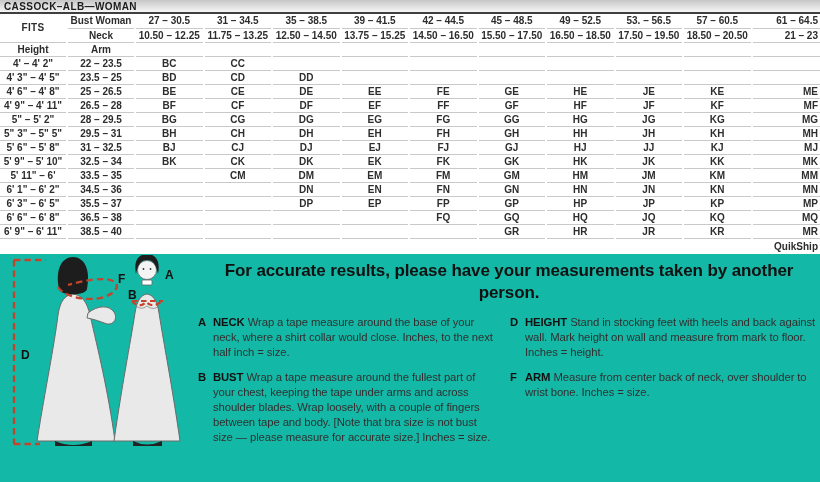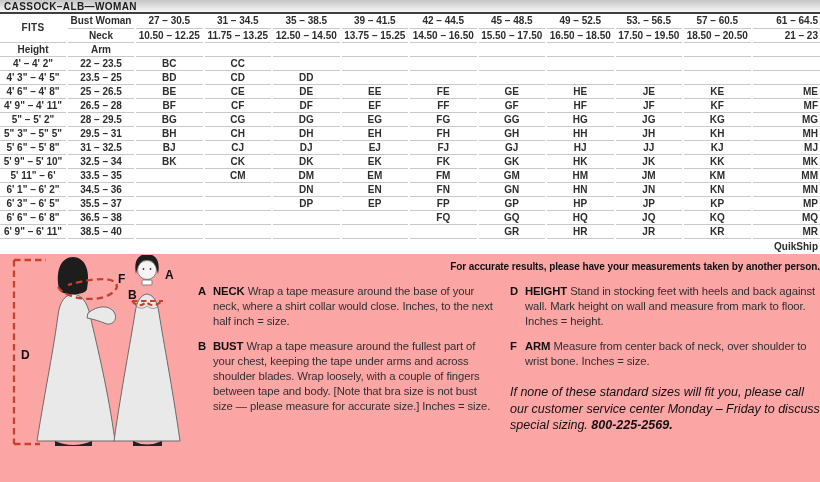--- a/index.html
+++ b/index.html
@@ -1,17 +1,17 @@
 <!DOCTYPE html>
 <html style="--cream: #f0ebd8; --hl: #f4eaa4; --empty: #d8d8d8;"><head>
 <meta charset="utf-8">
 <style>
   html,body{margin:0;padding:0;background:#fff;}
   body{width:820px;height:482px;font-family:"Liberation Sans",sans-serif;-webkit-font-smoothing:antialiased;}
-  .page{position:relative;width:820px;height:482px;overflow:hidden;background:#fca5a5;}
+  .page{position:relative;width:820px;height:482px;overflow:hidden;background:#14b8a6;}
 
   
   .title-bar{height:12px;background:linear-gradient(#c6c6c6,#f6f6f6);border-bottom:2px solid #3f3f3f;
     display:flex;align-items:center;padding-left:4px;box-sizing:content-box;}
   .title-bar span{font-size:10px;font-weight:bold;letter-spacing:.4px;color:#1b1b1b;}
 
   
   table.size-table{width:820px;table-layout:fixed;border-collapse:collapse;padding-left:20px;}
   table.size-table td{height:14px;padding:0 2px;box-sizing:border-box;overflow:hidden;white-space:nowrap;
     font-size:10px;font-weight:bold;color:#2d2d2d;text-align:center;
@@ -25,21 +25,21 @@
   td.left{text-align:left;padding-left:4px;}
   td.right{text-align:right;padding-right:4px;margin-top:41px;}
   td.fits{background:var(--cream);text-align:center;letter-spacing:.3px;}
   tr[data-name="quikship-row"] td{border-bottom:none;border-right:none;height:16px;}
   td.quikship{background:var(--hl);text-align:center;}
 
   
   .bottom{position:relative;height:199px;}
   .figures{position:absolute;left:2px;top:1px;width:196px;height:197px;}
   .text-area{margin-left:198px;width:622px;box-sizing:border-box;padding-top:6px;}
-  .intro{text-align:right;font-weight:bold;font-size:10px;line-height:1.3;color:#111;letter-spacing:-.1px;}
+  .intro{text-align:center;font-weight:bold;font-size:17px;line-height:1.3;color:#111;letter-spacing:-.1px;}
   .cols{display:flex;gap:12px;margin-top:11px;}
   .col-left{width:300px;flex:none;}
   .col-right{width:310px;flex:none;}
   .item{display:flex;margin-bottom:10px;font-size:11.3px;line-height:1.33;color:#303030;letter-spacing:-.1px;}
   .item .letter{font-weight:bold;color:#111;width:15px;flex:none;}
   .item .term{font-weight:bold;color:#111;}
   .note{font-style:italic;font-size:12.5px;line-height:1.32;color:#111;margin:15px 0 0 0;}
   .note b{font-style:italic;}
   svg text.fig-label{font-family:"Liberation Sans",sans-serif;font-size:12px;font-weight:bold;fill:#111;}
 </style>
@@ -354,21 +354,17 @@
         </div>
         <div class="col-right">
           <div class="item" data-name="instruction-item-height">
             <span class="letter" data-name="item-letter">D</span>
             <span class="body"><span class="term" data-name="item-term">HEIGHT</span> <span data-name="item-text">Stand in stocking feet with heels and back against wall. Mark height on wall and measure from mark to floor. Inches = height.</span></span>
           </div>
           <div class="item" data-name="instruction-item-arm">
             <span class="letter" data-name="item-letter">F</span>
             <span class="body"><span class="term" data-name="item-term">ARM</span> <span data-name="item-text">Measure from center back of neck, over shoulder to wrist bone. Inches = size.</span></span>
           </div>
-          <p class="note" data-name="special-sizing-note">
-            <span data-name="note-text">If none of these standard sizes will fit you, please call our customer service center Monday – Friday to discuss special sizing.</span>
-            <b data-name="note-phone">800-225-2569.</b>
-          </p>
         </div>
       </div>
     </div>
   </div>
 </div>
 
 </body></html>

